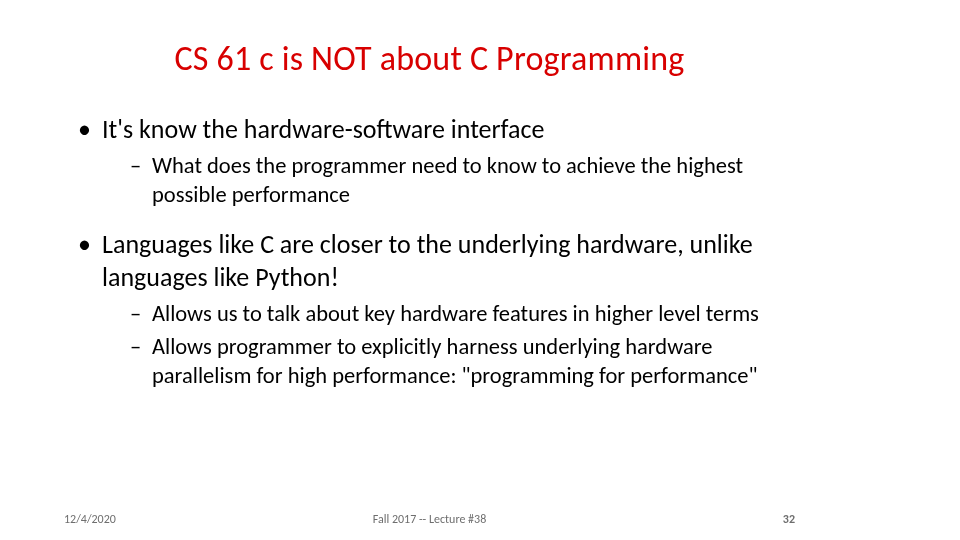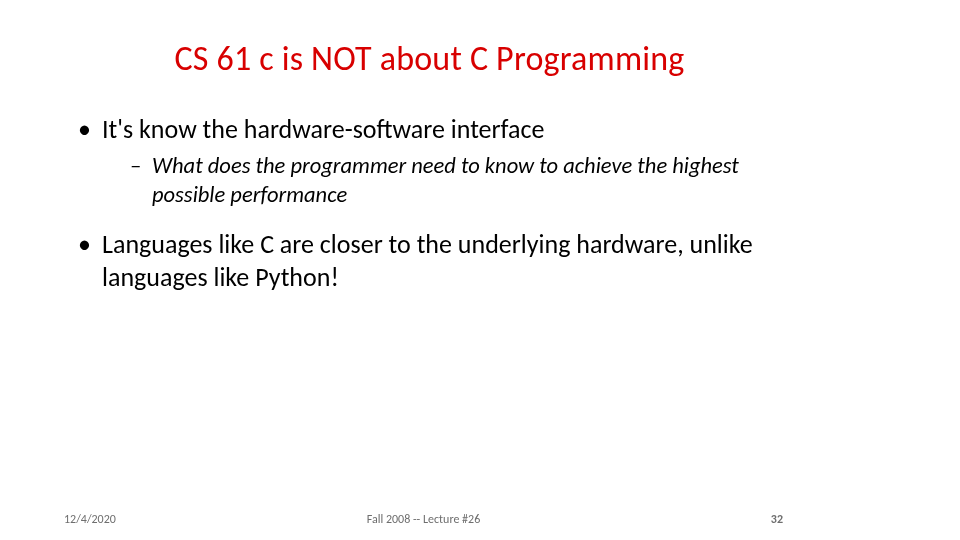--- a/index.html
+++ b/index.html
@@ -3,23 +3,23 @@
 <meta charset="utf-8">
 <style>
   * { margin: 0; padding: 0; box-sizing: border-box; }
   html, body { width: 960px; height: 540px; background: #fff; font-family: Calibri, "Segoe UI", Arial, sans-serif; color: #000; }
   .slide { position: relative; width: 859px; height: 540px; padding: 32px 64px 0 64px; }
   .title { text-align: center; font-size: 34px; font-weight: 400; color: #d80000; margin-top: 6px; margin-bottom: 34px; letter-spacing: 0.2px; }
   ul.level1 { list-style: none; padding-left: 18px; }
   ul.level1 > li { position: relative; font-size: 26px; line-height: 1.28; margin-bottom: 8px; padding-left: 20px; }
   ul.level1 > li::before { content: "•"; position: absolute; left: -4px; top: 0; font-size: 26px; }
   ul.level2 { list-style: none; padding-left: 32px; margin-top: 6px; margin-bottom: 18px; }
-  ul.level2 > li { position: relative; font-size: 22.5px; line-height: 1.28; margin-bottom: 4px; padding-left: 18px; font-style: italic; }
+  ul.level2 > li { position: relative; font-size: 22.5px; line-height: 1.28; margin-bottom: 4px; padding-left: 18px; }
   ul.level2 > li::before { content: "–"; position: absolute; left: -4px; top: 0; }
-  .footer { position: absolute; bottom: 14px; left: 0; right: 12px; padding: 0 64px; display: flex; justify-content: space-between; align-items: baseline; }
+  .footer { position: absolute; bottom: 14px; left: 0; right: 0; padding: 0 64px; display: flex; justify-content: space-between; align-items: baseline; }
   .footer-left, .footer-center, .footer-right { font-size: 12px; color: #6e6e6e; }
   .footer-center { position: absolute; left: 0; right: 0; text-align: center; }
   .footer-right { margin-left: auto; z-index: 1; font-weight: bold; }
   .footer-left { z-index: 1; }
 </style>
 </head>
 <body>
 
 <div class="slide">
   <h1 class="title">CS 61 c is NOT about C Programming</h1>
@@ -28,21 +28,29 @@
     <li>
       <span>It's know the hardware-software interface</span>
       <ul class="level2">
         <li>
           <span>What does the programmer need to know to achieve the highest possible performance</span>
         </li>
       </ul>
     </li>
     <li>
       <span>Languages like C are closer to the underlying hardware, unlike languages like Python!</span>
+      <ul class="level2">
+        <li>
+          <span>Allows us to talk about key hardware features in higher level terms</span>
+        </li>
+        <li>
+          <span>Allows programmer to explicitly harness underlying hardware parallelism for high performance: "programming for performance"</span>
+        </li>
+      </ul>
     </li>
   </ul>
 
   <div class="footer">
     <div class="footer-left">12/4/2020</div>
-    <div class="footer-center">Fall 2008 -- Lecture #26</div>
+    <div class="footer-center">Fall 2017 -- Lecture #38</div>
     <div class="footer-right">32</div>
   </div>
 </div>
 
 </body></html>

